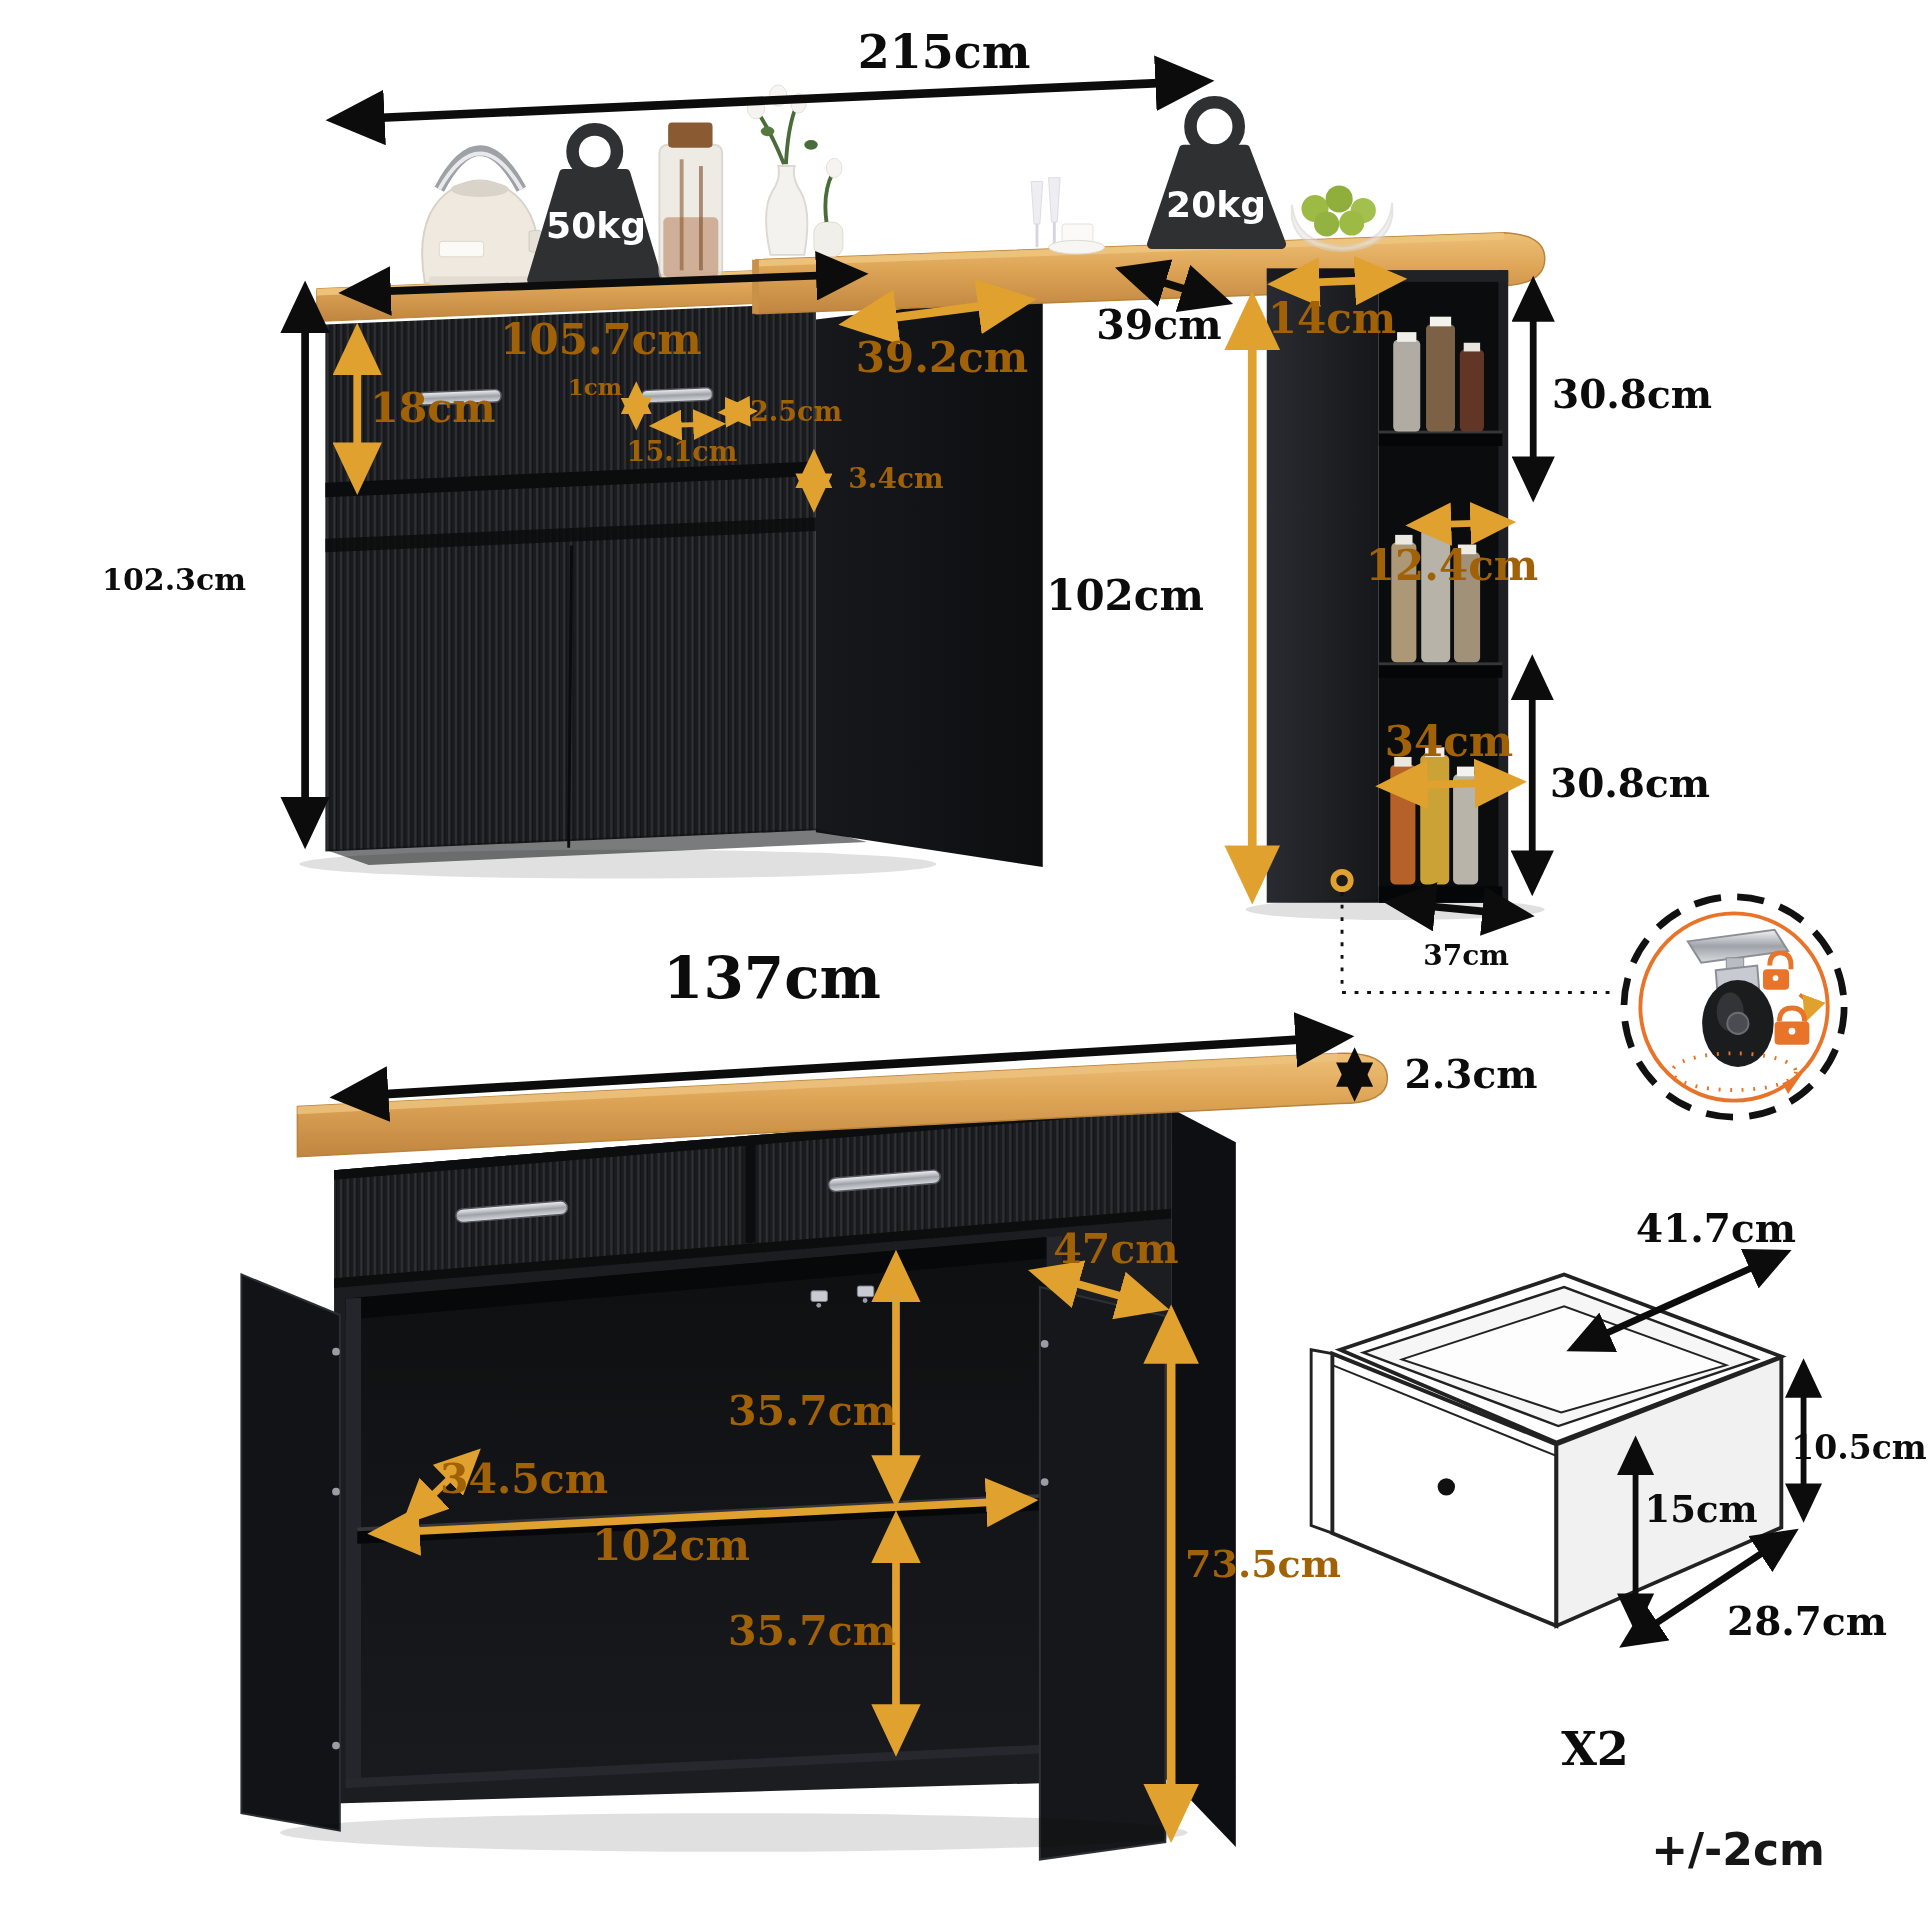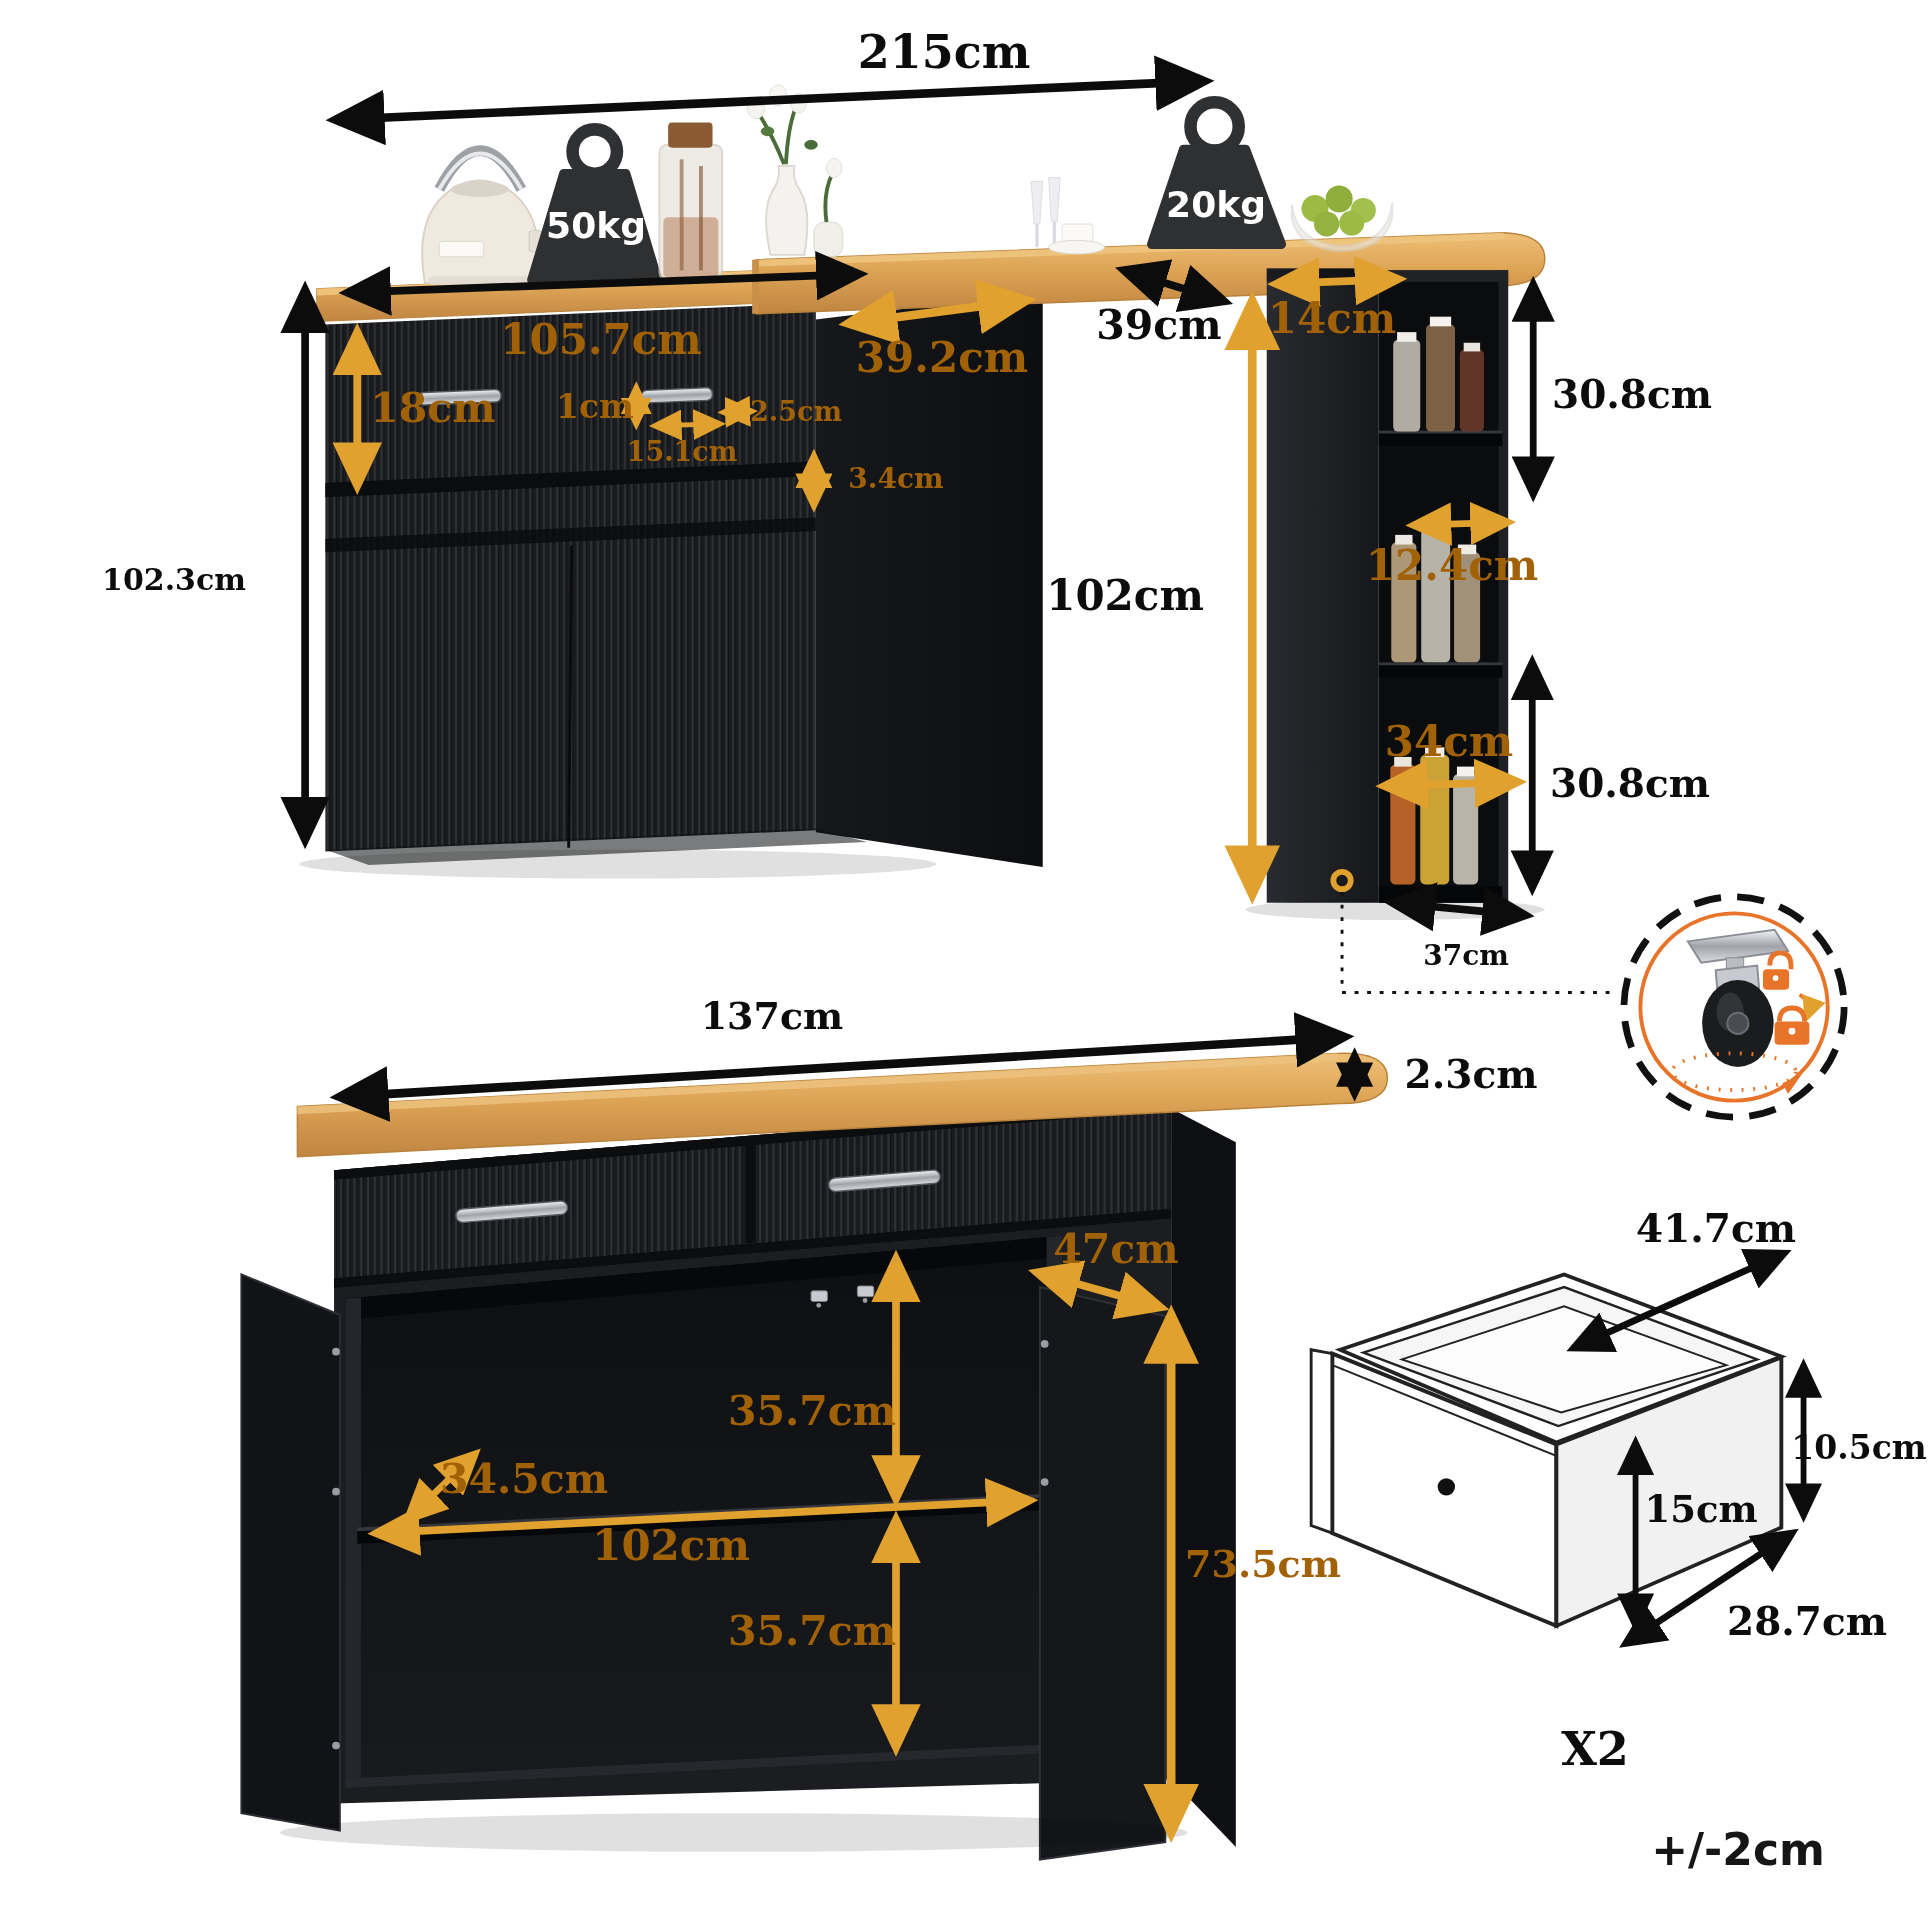--- a/index.html
+++ b/index.html
@@ -284,35 +284,35 @@
     </g>
   </g>
 </svg>
 
 <div class="dim black" style="left:944px;top:52px;font-size:46px">215cm</div>
 <div class="dim white" style="left:596px;top:226px;font-size:36px">50kg</div>
 <div class="dim white" style="left:1216px;top:205px;font-size:36px">20kg</div>
 <div class="dim orange" style="left:601px;top:340px;font-size:42px">105.7cm</div>
 <div class="dim orange" style="left:942px;top:358px;font-size:42px">39.2cm</div>
 <div class="dim orange" style="left:433px;top:408px;font-size:41px">18cm</div>
-<div class="dim orange" style="left:595px;top:406px;font-size:33px">1cm</div>
+<div class="dim orange" style="left:595px;top:386px;font-size:23px">1cm</div>
 <div class="dim orange" style="left:796px;top:411px;font-size:27px">2.5cm</div>
 <div class="dim orange" style="left:682px;top:451px;font-size:27px">15.1cm</div>
 <div class="dim orange" style="left:896px;top:479px;font-size:28px">3.4cm</div>
 <div class="dim black" style="left:174px;top:580px;font-size:30px">102.3cm</div>
 <div class="dim black" style="left:1159px;top:325px;font-size:41px">39cm</div>
 <div class="dim orange" style="left:1332px;top:319px;font-size:42px">14cm</div>
 <div class="dim black" style="left:1125px;top:596px;font-size:42px">102cm</div>
 <div class="dim black" style="left:1632px;top:394px;font-size:39px">30.8cm</div>
 <div class="dim orange" style="left:1452px;top:566px;font-size:42px">12.4cm</div>
 <div class="dim orange" style="left:1449px;top:742px;font-size:42px">34cm</div>
 <div class="dim black" style="left:1630px;top:783px;font-size:39px">30.8cm</div>
 <div class="dim black" style="left:1466px;top:956px;font-size:28px">37cm</div>
 
-<div class="dim black" style="left:772px;top:1016px;font-size:38px">137cm</div>
+<div class="dim black" style="left:772px;top:978px;font-size:58px">137cm</div>
 <div class="dim black" style="left:1471px;top:1074px;font-size:39px">2.3cm</div>
 <div class="dim orange" style="left:1116px;top:1249px;font-size:41px">47cm</div>
 <div class="dim orange" style="left:812px;top:1411px;font-size:41px">35.7cm</div>
 <div class="dim orange" style="left:524px;top:1479px;font-size:41px">34.5cm</div>
 <div class="dim orange" style="left:671px;top:1546px;font-size:42px">102cm</div>
 <div class="dim orange" style="left:812px;top:1631px;font-size:41px">35.7cm</div>
 <div class="dim orange" style="left:1263px;top:1564px;font-size:38px">73.5cm</div>
 
 <div class="dim black" style="left:1716px;top:1228px;font-size:39px">41.7cm</div>
 <div class="dim black" style="left:1859px;top:1447px;font-size:33px">10.5cm</div>

